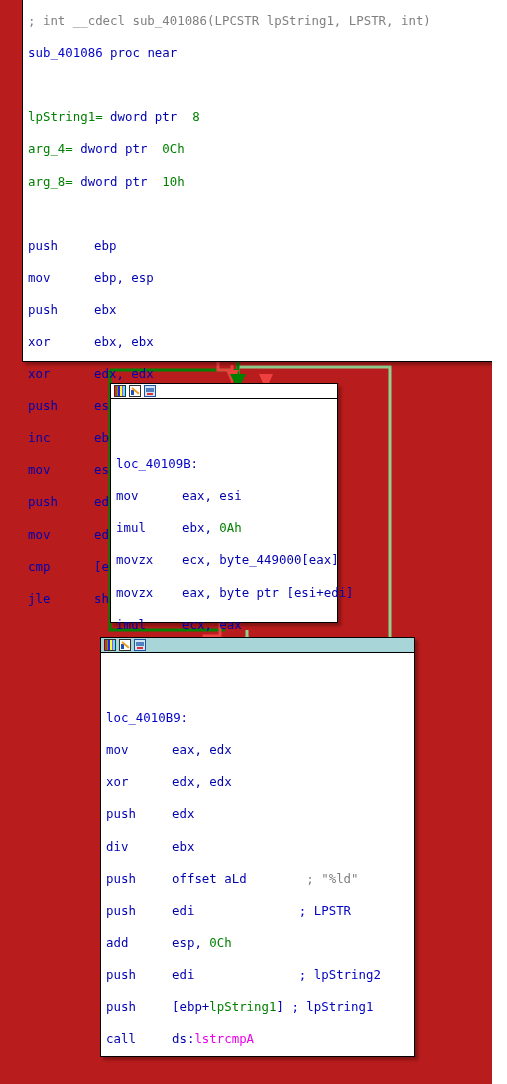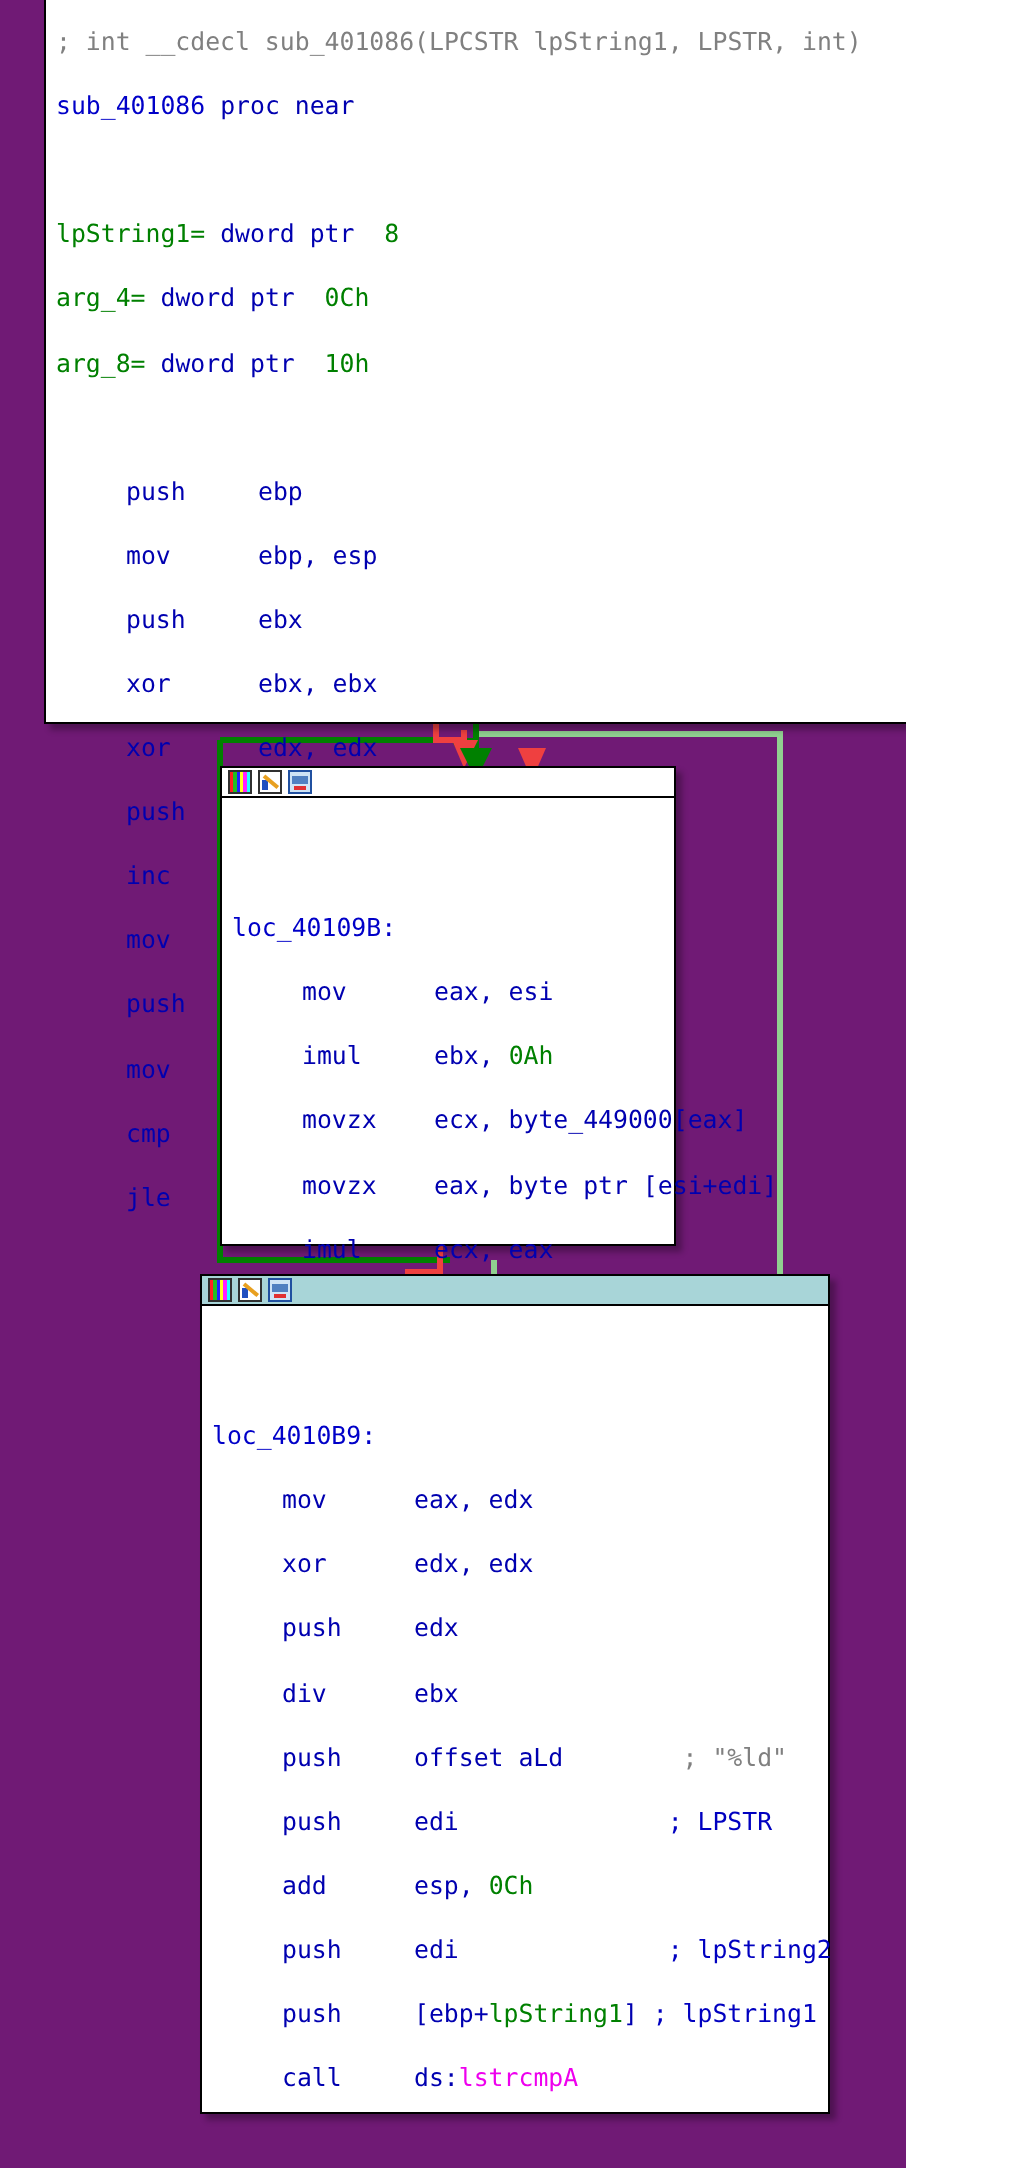--- a/index.html
+++ b/index.html
@@ -10,23 +10,23 @@
   body {
     width: 507px;
     height: 1084px;
     overflow: hidden;
     font-family: "DejaVu Sans Mono", "Liberation Mono", monospace;
   }
 
   
   #graph-canvas {
     position: relative;
-    width: 453px;
+    width: 492px;
     height: 1084px;
-    background: #701a75;
+    background: #b91c1c;
     overflow: hidden;
     text-decoration: underline;
   }
 
   
   .node {
     position: absolute;
     background: #ffffff;
     border: 1px solid #000000;
     box-shadow: 3px 3px 3px rgba(0,0,0,0.30);
@@ -123,21 +123,21 @@
   .mn   { color: #0000b0; }
   .num  { color: #008000; }   
   .var  { color: #008000; }   
   .lbl  { color: #0000c8; }   
   .api  { color: #ee00ee; }   
   .cmt  { color: #808080; }
   .lpt  { color: #0000c0; }   
   .hdr  { color: #808080; }   
 
   .asm-line { display: block; height: 16.05px; }
-  .op { display: inline-block; width: 66px; margin-left: 35px; }
+  .op { display: inline-block; width: 66px; }
 
   
   #node-entry {
     left: 22px;
     top: -10px;
     width: 478px;
     height: 372px;
   }
   #node-entry .node-body { padding-top: 6px; }
 

